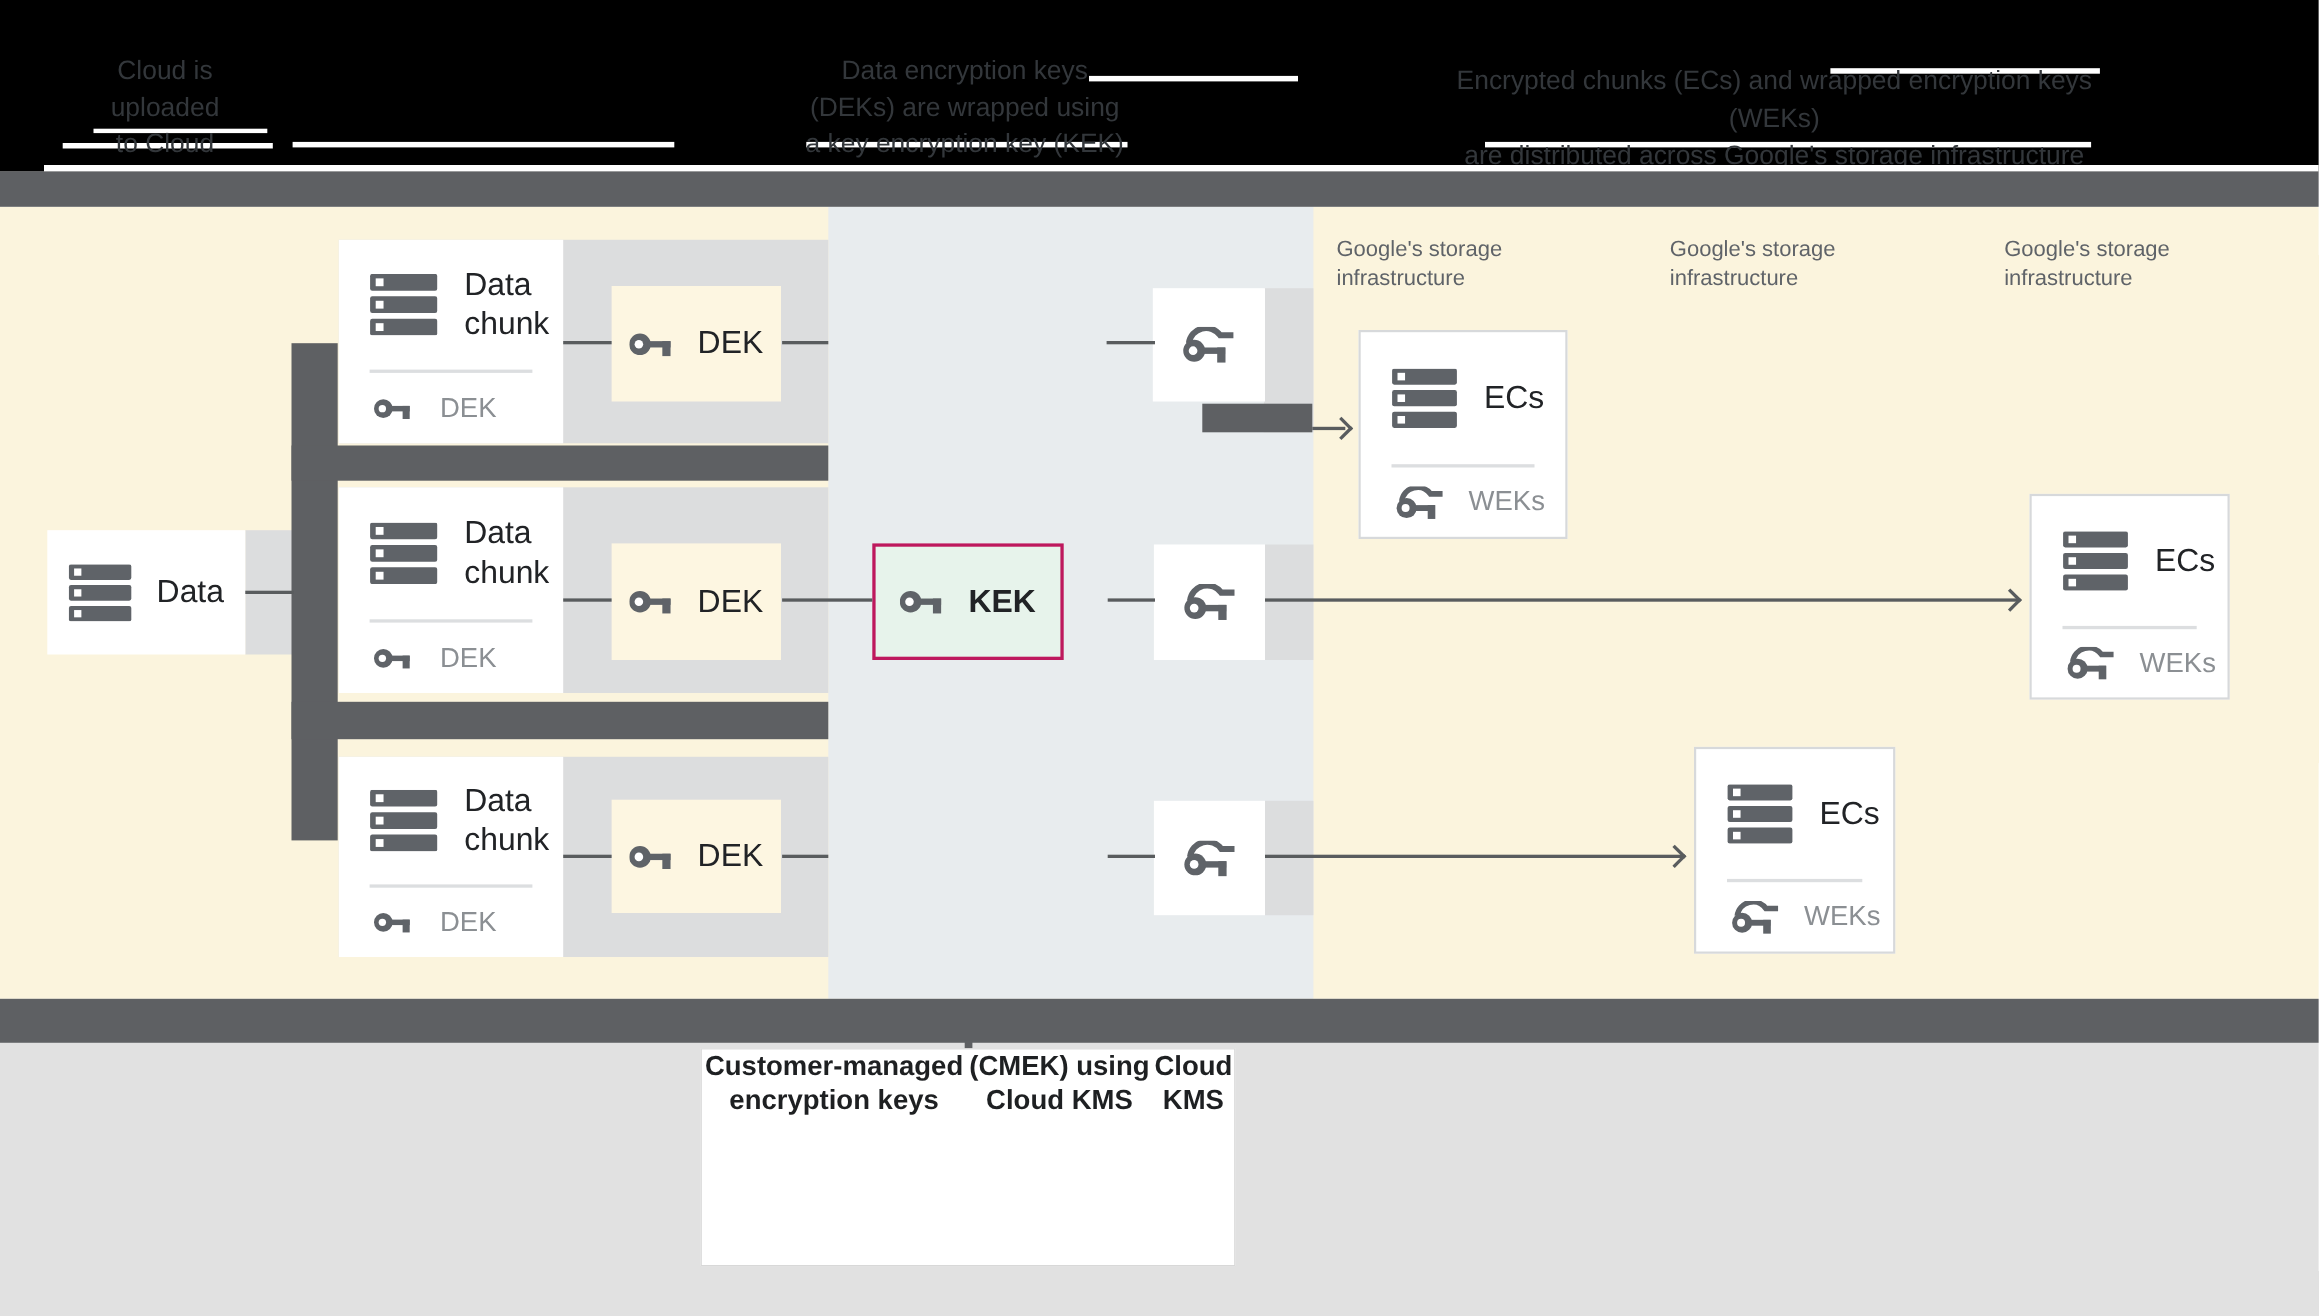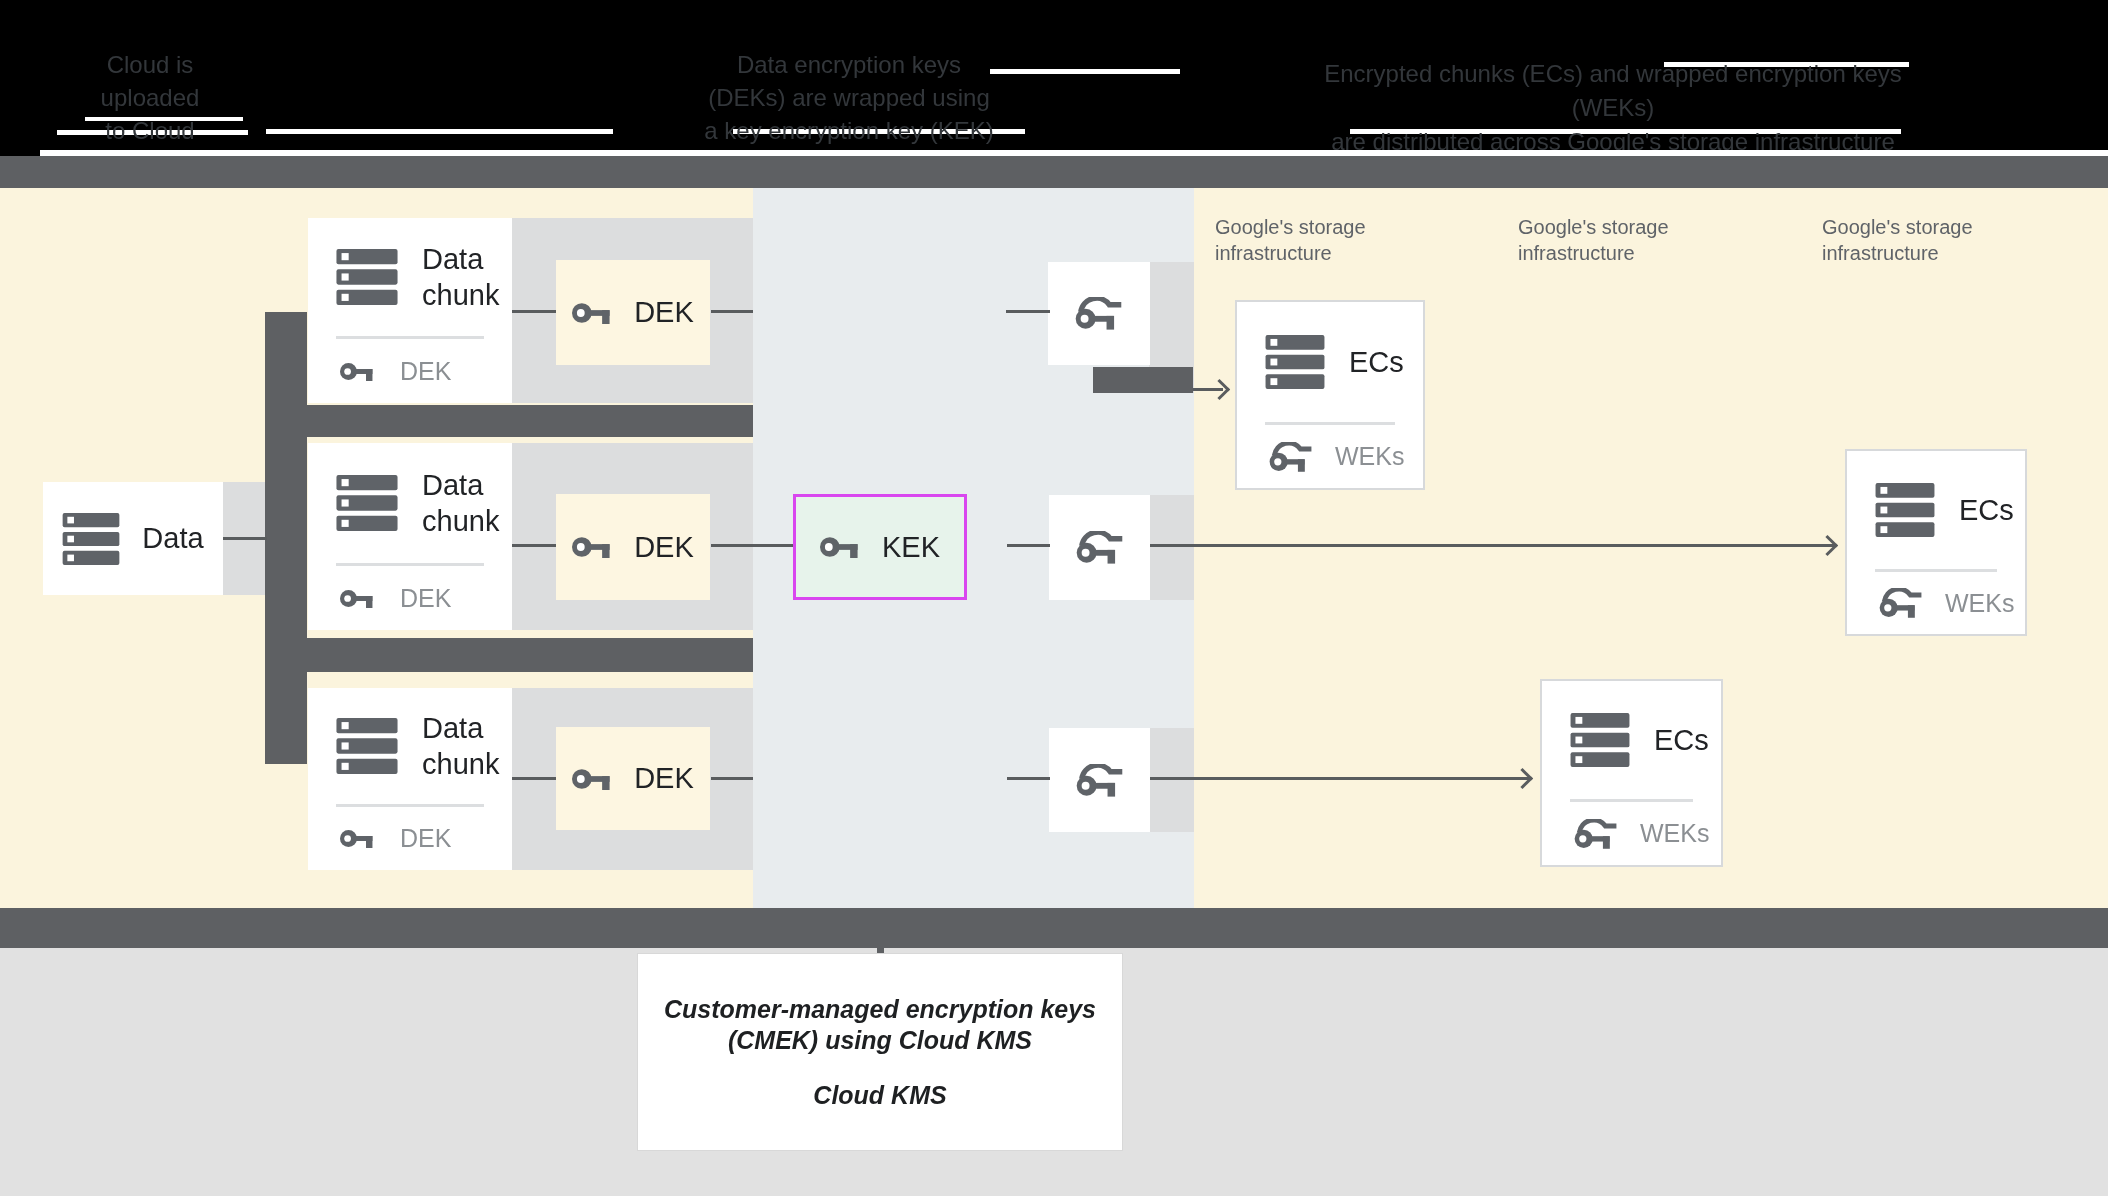--- a/index.html
+++ b/index.html
@@ -29,38 +29,38 @@
   .node { display:flex; flex-direction:column; }
   .node-top { display:flex; align-items:center; gap:24px; padding-left:28px; flex:0 0 auto; }
   .node-divider { border-top:3px solid #dcdee0; margin:0 28px; height:0; }
   .node-bottom { display:flex; align-items:center; gap:22px; padding-left:32px; flex:1 1 auto; }
   .lbl-main { font-size:29px; color:#212326; }
   .lbl-title { font-size:29px; line-height:36px; color:#212326; }
   .lbl-sub { font-size:25px; color:#8b8f93; }
   .icon { color:#5f6368; display:block; flex:0 0 auto; }
 
   .dek-box { background:#fdf6e1; display:flex; align-items:center; justify-content:center; gap:18px; box-sizing:border-box; }
-  .kek-box { background:#e7f3eb; border:3px solid #d946ef; display:flex; align-items:center; justify-content:center; gap:18px; box-sizing:border-box; }
+  .kek-box { background:#e7f3eb; border:3px solid #be185d; display:flex; align-items:center; justify-content:center; gap:18px; box-sizing:border-box;font-weight:bold; }
   .key-box { background:#ffffff; display:flex; align-items:center; justify-content:center; }
   .ecs-box { border:2px solid #d7d9db; }
 
   .storage-label { font-size:20px; line-height:26px; color:#5f6368; width:220px; }
 
   
   .line-h { height:3px; background:#595c5e; z-index:5; }
   .chev { width:15px; height:15px; border-top:3px solid #595c5e; border-right:3px solid #595c5e;
           transform:rotate(45deg); z-index:5; box-sizing:border-box; }
 
   
   .bottom-bg { left:0; top:948px; width:2108px; height:248px; background:#e1e1e1; }
   .bottom-bar { left:0; top:908px; width:2108px; height:40px; background:#5e6063; z-index:2; }
   .cap-tick { left:877px; top:946px; width:7px; height:10px; background:#5e6063; z-index:2; }
   .caption-box { left:637px; top:953px; width:486px; height:198px; background:#ffffff; border:1px solid #d8d8d8;
-                 box-sizing:border-box; display:flex; flex-direction:column; justify-content:center;
-                 text-align:center; z-index:3; color:#1e2022; font-size:25px; line-height:31px;font-style:italic; }
+                 box-sizing:border-box; display:flex; flex-direction:row; justify-content:center;
+                 text-align:center; z-index:3; color:#1e2022; font-size:25px; line-height:31px; }
   .cap-bold { font-weight:bold; }
   .cap-gap { height:24px; }
 </style>
 </head>
 <body>
 
 <svg width="0" height="0" style="position:absolute" aria-hidden="true">
   <defs>
     <symbol id="ic-stack" viewBox="0 0 24 22">
       <rect x="0" y="0" width="24" height="6" rx="0.8" fill="currentColor"></rect>
@@ -96,21 +96,21 @@
   <div class="abs wl" style="left:990px;top:69px;width:190px;height:5px"></div>
   <div class="abs wl" style="left:733px;top:129px;width:292px;height:5px"></div>
   <div class="abs wl" style="left:1664px;top:62px;width:245px;height:5px"></div>
   <div class="abs wl" style="left:1350px;top:129px;width:551px;height:5px"></div>
 
   <div class="abs hdr-col" style="left:40px;top:48px;width:220px">
     <div>Cloud is</div>
     <div>uploaded</div>
     <div>to Cloud</div>
   </div>
-  <div class="abs hdr-col" style="left:699px;top:48px;width:300px">
+  <div class="abs hdr-col" style="left:727px;top:48px;width:300px">
     <div>Data encryption keys</div>
     <div>(DEKs) are wrapped using</div>
     <div>a key encryption key (KEK)</div>
   </div>
   <div class="abs hdr-col" style="left:1303px;top:57px;width:620px;line-height:34px">
     <div>Encrypted chunks (ECs) and wrapped encryption keys (WEKs)</div>
     <div>are distributed across Google's storage infrastructure</div>
   </div>
 
   <div class="abs hdr-strip"></div>

